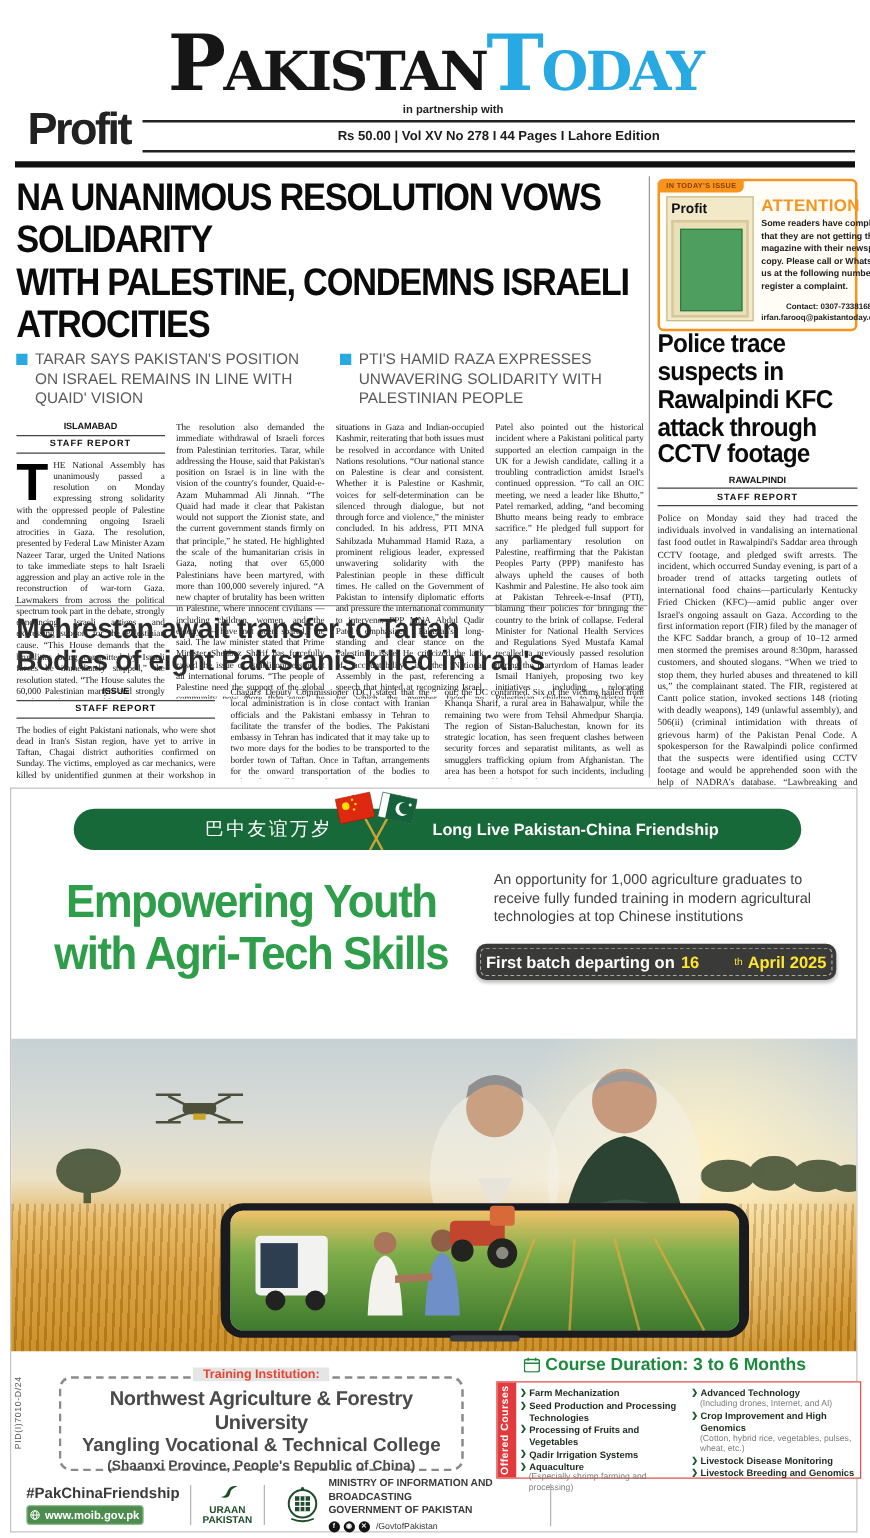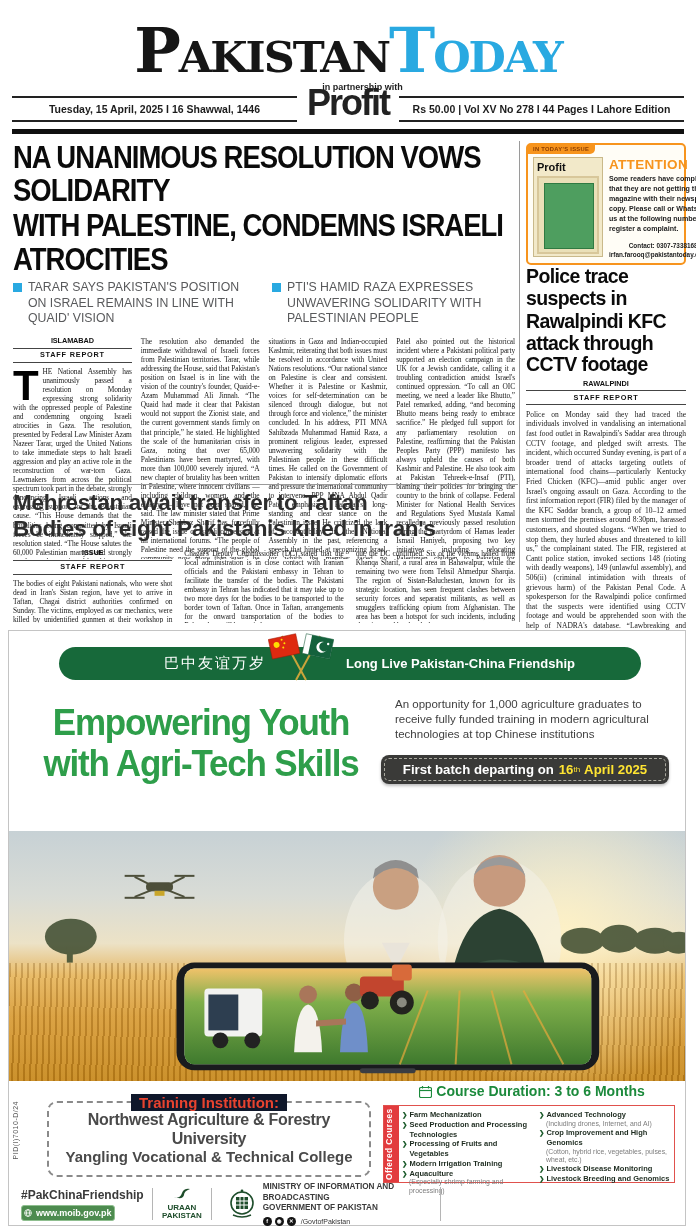--- a/index.html
+++ b/index.html
@@ -88,47 +88,47 @@
       font-family:"Liberation Sans",sans-serif;font-weight:900;color:#2E9E4A;font-size:35px;
       line-height:1.12;letter-spacing:-1.2px;transform:scaleY(1.06);transform-origin:top center;}
   .ad-intro{position:absolute;top:66px;left:386px;width:272px;
       font-family:"Liberation Sans",sans-serif;font-size:11.5px;line-height:1.32;color:#3f3f3f;}
   .badge{position:absolute;left:372px;width:288px;height:29px;background:#3A3A38;
       border-radius:8px;display:flex;align-items:center;justify-content:center;
       font-family:"Liberation Sans",sans-serif;font-weight:900;font-size:13.2px;color:#fff;
       outline:1px dashed #a8a89e;outline-offset:-4px;box-shadow:0 2px 3px rgba(0,0,0,0.25);}
   .badge .hl{color:#FFE432;}
   .badge .pre{margin-right:5px;}
-  .badge sup{color:#FFE432;font-size:8px;font-weight:400;}
+  .badge sup{color:#FFE432;font-size:8px;font-weight:400;padding-left:28px;}
   .badge .rest{margin-left:4px;}
   .badge1{top:124px;}
   .badge2{top:180px;margin-top:44px;}
 
   .ad-photo{position:absolute;top:200px;left:0;right:0;height:250px;overflow:hidden;
       background:
         radial-gradient(circle at 82% 42%, rgba(255,242,198,0.95), rgba(255,242,198,0) 28%),
         linear-gradient(#c7d1d5 0%, #d9dcd6 26%, #ece2c6 45%, #e5b765 58%, #d59a3a 74%, #c2841c 100%);}
   .wheat{position:absolute;bottom:0;left:0;right:0;height:118px;
       background:repeating-linear-gradient(92deg, rgba(128,80,8,0.28) 0 2px, rgba(255,214,128,0.16) 2px 6px);}
   .ad-photo svg{position:absolute;inset:0;}
 
   .pid{position:absolute;left:3px;top:470px;writing-mode:vertical-rl;transform:rotate(180deg);
       font-family:"Liberation Sans",sans-serif;font-size:7px;color:#555;letter-spacing:0.5px;}
   .training-box{position:absolute;top:470px;left:38px;width:324px;height:76px;
       border:2px dashed #8a8a8a;border-radius:10px;text-align:center;
       font-family:"Liberation Sans",sans-serif;padding-top:7px;box-sizing:border-box;}
   .training-label{position:absolute;top:-9px;left:50%;transform:translateX(-50%);
-      background:#0f172a;padding:0 8px;color:#E8432F;font-weight:900;font-size:15px;white-space:nowrap;}
+      background:#e5e5e5;padding:0 8px;color:#E8432F;font-weight:900;font-size:10px;white-space:nowrap;}
   .training-l1{font-size:16px;font-weight:900;color:#4a4a4a;letter-spacing:-0.3px;line-height:1.2;}
   .training-l2{font-size:15px;font-weight:900;color:#4a4a4a;line-height:1.2;}
   .training-l3{font-size:11px;font-weight:900;color:#4a4a4a;line-height:1.3;}
   .course-duration{position:absolute;top:452px;left:380px;width:286px;text-align:center;
       font-family:"Liberation Sans",sans-serif;font-weight:900;font-size:14px;color:#1C8A3C;}
   .cal-icon{display:inline-block;vertical-align:-2px;margin-right:4px;}
-  .offered-box{position:absolute;top:474px;left:374px;width:292px;height:78px;
+  .offered-box{position:absolute;top:474px;left:388px;width:292px;height:78px;
       border:1.5px solid #E0514D;display:flex;box-sizing:border-box;background:#fff;}
   .offered-label{width:15px;background:#E23B3E;color:#fff;writing-mode:vertical-rl;
       transform:rotate(180deg);text-align:center;font-family:"Liberation Sans",sans-serif;
       font-weight:900;font-size:8.4px;letter-spacing:0.4px;flex:none;}
   .courses{flex:1;display:flex;padding:4px 3px;gap:5px;}
   .course-col{flex:1;font-family:"Liberation Sans",sans-serif;}
   .course-item{font-size:7.5px;font-weight:900;color:#1d2b1f;line-height:1.3;display:flex;}
   .course-item .chev{color:#1a5a2a;margin-right:2px;font-size:6.5px;line-height:1.5;}
   .course-sub{font-size:6.9px;color:#7c7c7c;font-weight:normal;margin-left:7px;line-height:1.2;}
 
@@ -150,21 +150,20 @@
   .seats{flex:1;text-align:center;font-weight:900;font-size:11.3px;line-height:1.3;color:#4a4a4a;}
   .seats .red{color:#D92B2B;}
 </style>
 </head>
 <body>
 
 <header class="masthead">
   <div class="brand"><span class="bk">Pakistan</span><span class="bl">Today</span></div>
   <div class="partnership">in partnership with</div>
   <div class="datebar">
-    <div class="side">Tuesday, 15 April, 2025 I 16 Shawwal, 1446</div>
     <div class="profit-logo">Profit</div>
     <div class="side">Rs 50.00 | Vol XV No 278 I 44 Pages I Lahore Edition</div>
   </div>
   <div class="thick-rule"></div>
 </header>
 
 <section class="lead">
   <h1 class="lead-headline" style="margin:0;">
     <span style="display:block">NA UNANIMOUS RESOLUTION VOWS SOLIDARITY</span>
     <span style="display:block">WITH PALESTINE, CONDEMNS ISRAELI ATROCITIES</span>
@@ -364,20 +363,21 @@
       </g>
     </svg>
   </div>
 
   <div class="pid">PID(I)7010-D/24</div>
 
   <div class="training-box">
     <span class="training-label">Training Institution:</span>
     <div class="training-l1">Northwest Agriculture &amp; Forestry University</div>
     <div class="training-l2">Yangling Vocational &amp; Technical College</div>
+    <div class="training-l3">(Shaanxi Province, People's Republic of China)</div>
   </div>
 
   <div class="course-duration">
     <svg class="cal-icon" width="13" height="12" viewBox="0 0 13 12">
       <rect x="0.5" y="1.5" width="12" height="10" rx="1.5" fill="none" stroke="#1C8A3C" stroke-width="1.2"></rect>
       <line x1="0.5" y1="4.5" x2="12.5" y2="4.5" stroke="#1C8A3C" stroke-width="1.2"></line>
       <line x1="3.5" y1="0" x2="3.5" y2="2.5" stroke="#1C8A3C" stroke-width="1.2"></line>
       <line x1="9.5" y1="0" x2="9.5" y2="2.5" stroke="#1C8A3C" stroke-width="1.2"></line>
     </svg><span>Course Duration: 3 to 6 Months</span>
   </div>
@@ -393,21 +393,21 @@
         <div class="course-item">
             <span class="chev">❯</span>
             <span>Seed Production and Processing Technologies</span>
           </div>
         <div class="course-item">
             <span class="chev">❯</span>
             <span>Processing of Fruits and Vegetables</span>
           </div>
         <div class="course-item">
             <span class="chev">❯</span>
-            <span>Modern Irrigation Training</span>
+            <span>Qadir Irrigation Systems</span>
           </div>
         <div class="course-item">
             <span class="chev">❯</span>
             <span>Aquaculture</span>
           </div>
         <div class="course-sub">(Especially shrimp farming and processing)</div>
       </div>
       <div class="course-col">
         <div class="course-item">
             <span class="chev">❯</span>

